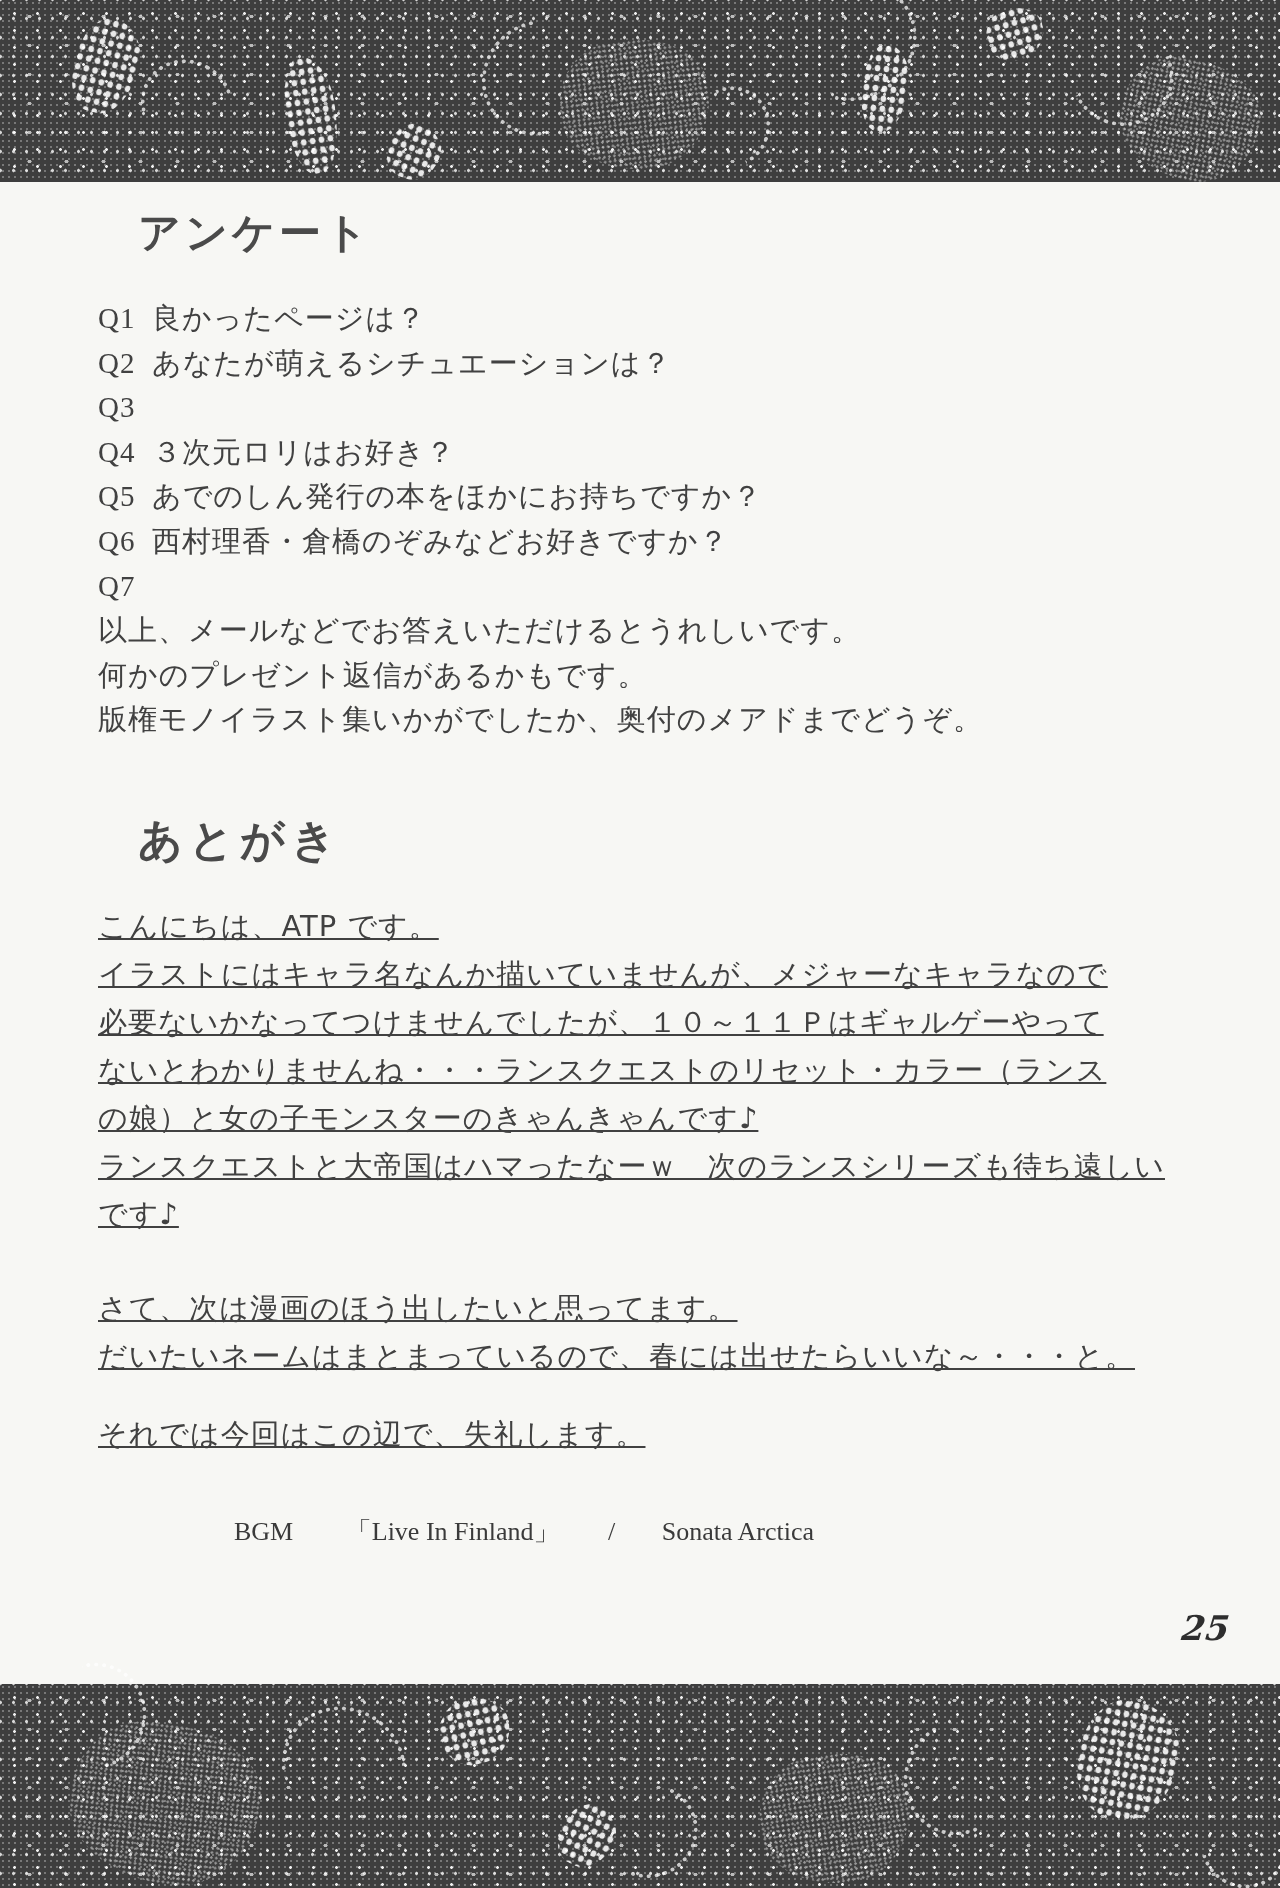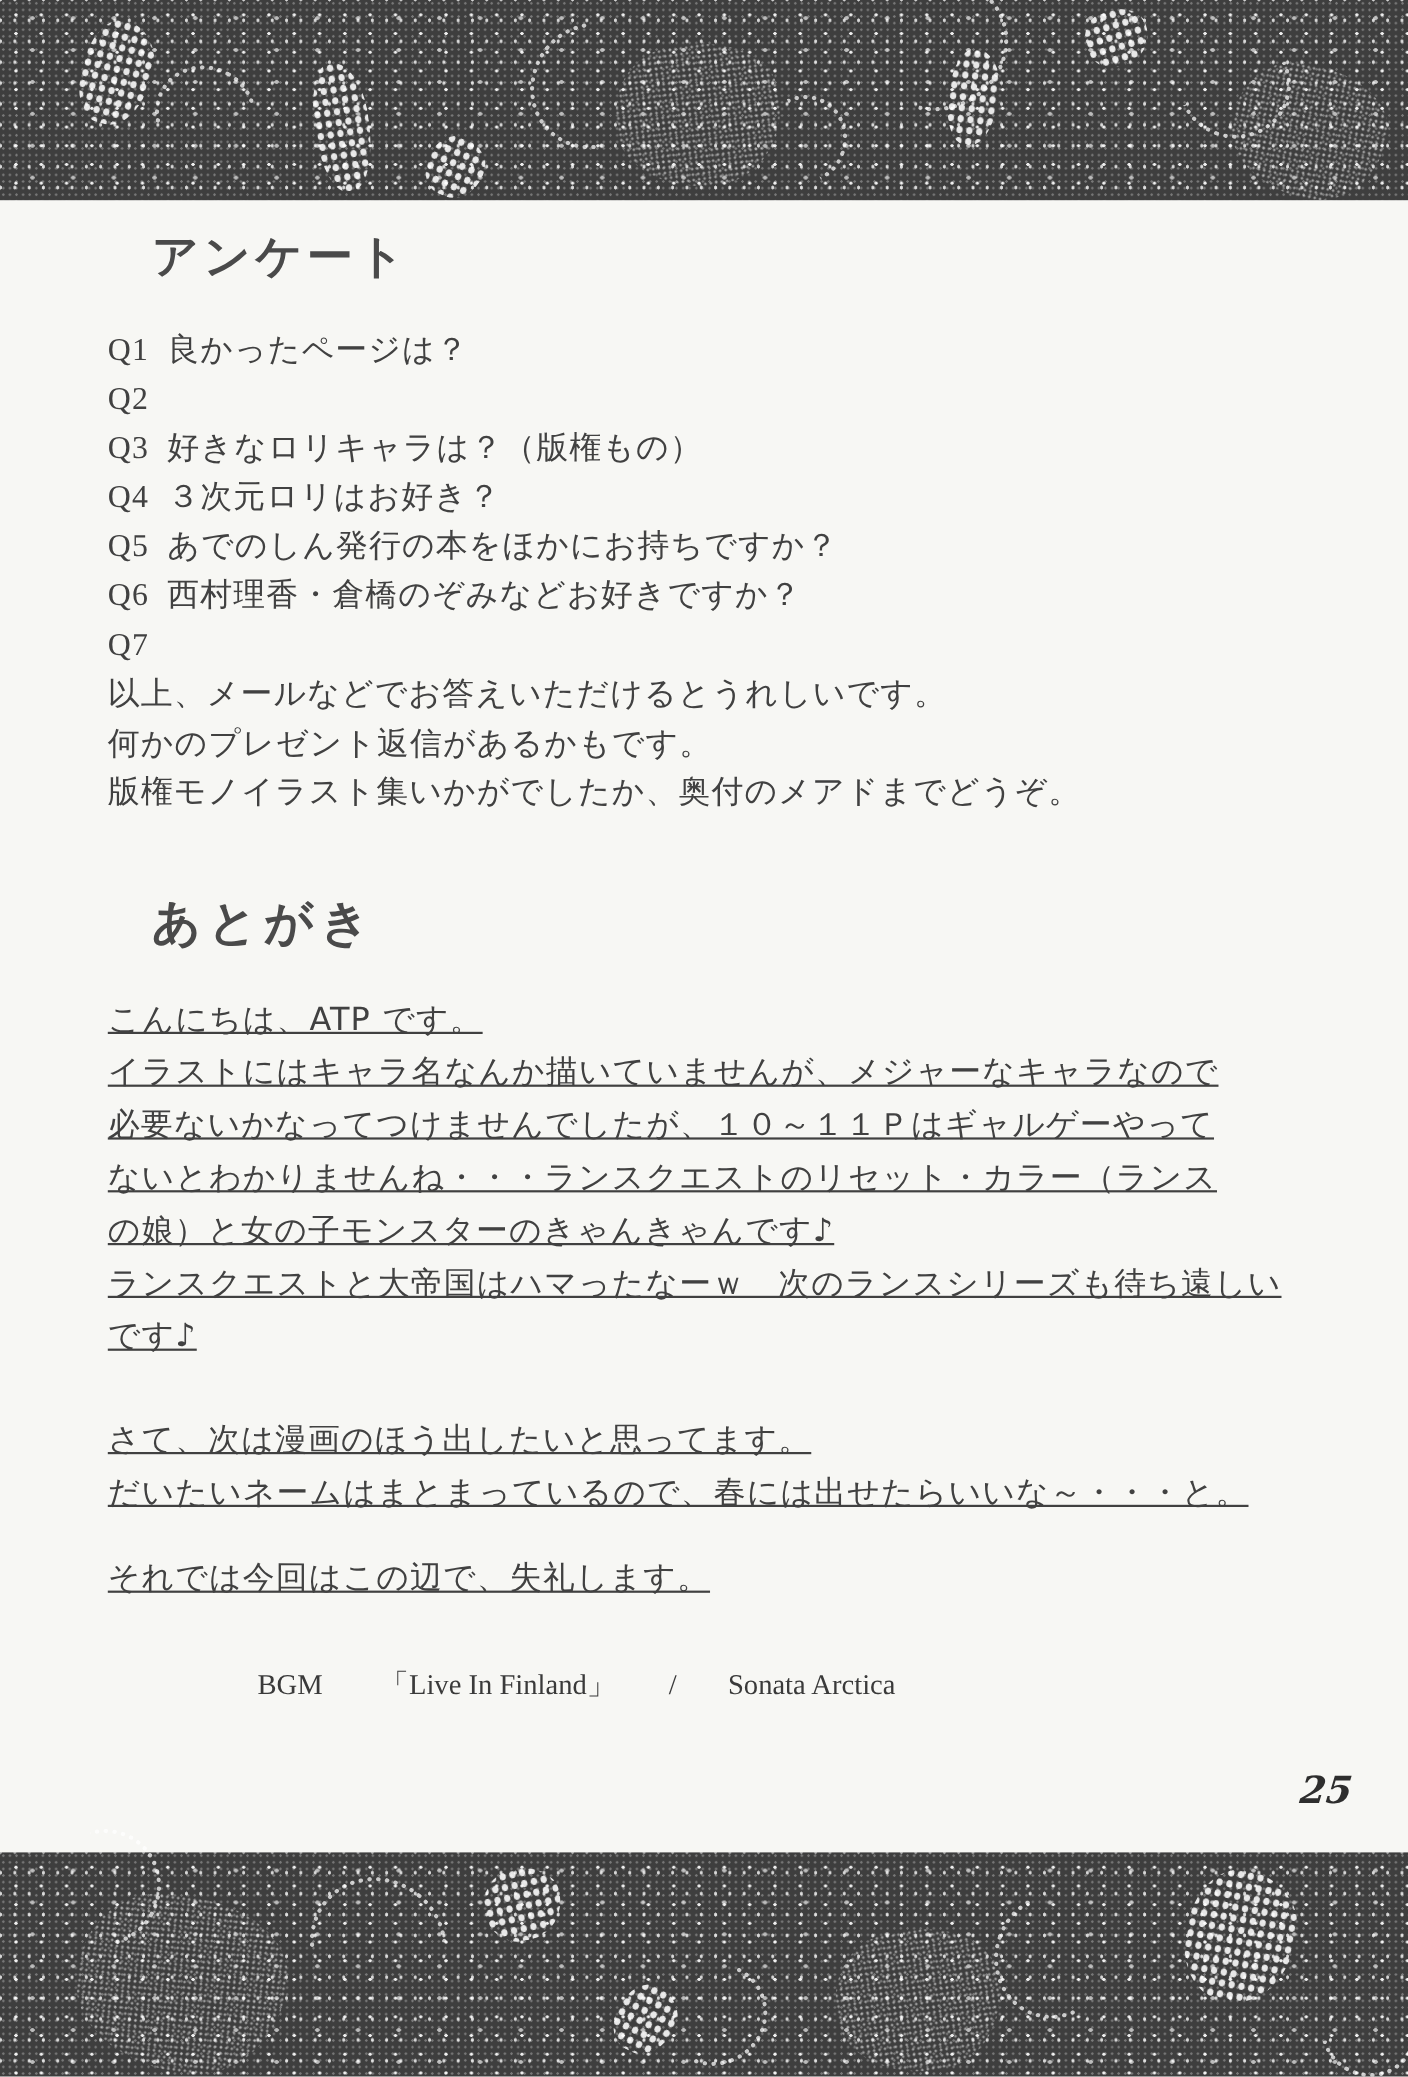--- a/index.html
+++ b/index.html
@@ -95,24 +95,24 @@
 
     <h1 class="survey-title">アンケート</h1>
 
     <div class="qlist">
       <div class="qrow">
         <span class="qno">Q1</span>
         <span class="qtext">良かったページは？</span>
       </div>
       <div class="qrow">
         <span class="qno">Q2</span>
+        <span class="qtext">あなたが萌えるシチュエーションは？</span>
       </div>
       <div class="qrow">
         <span class="qno">Q3</span>
-        <span class="qtext">好きなロリキャラは？（版権もの）</span>
       </div>
       <div class="qrow">
         <span class="qno">Q4</span>
         <span class="qtext">３次元ロリはお好き？</span>
       </div>
       <div class="qrow">
         <span class="qno">Q5</span>
         <span class="qtext">あでのしん発行の本をほかにお持ちですか？</span>
       </div>
       <div class="qrow">

